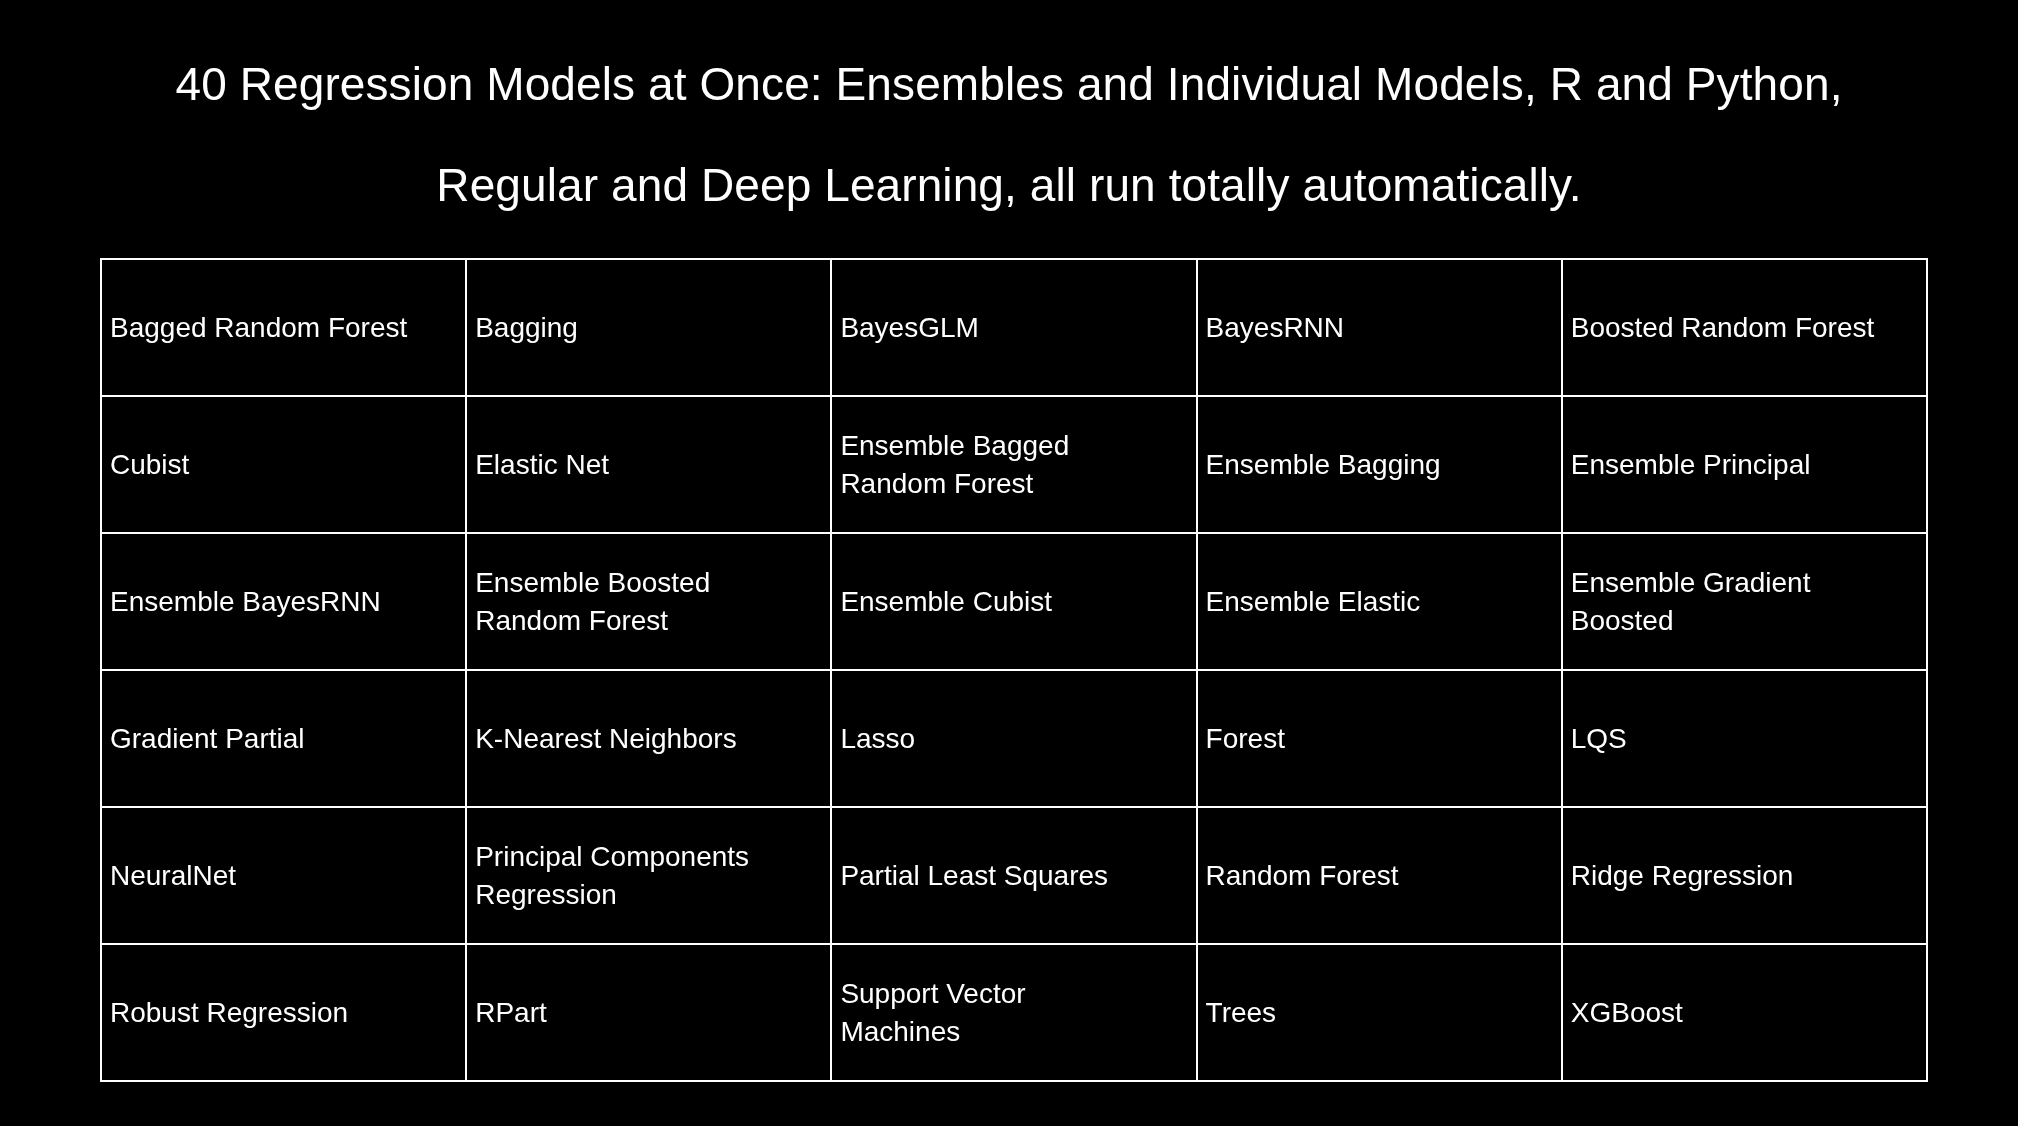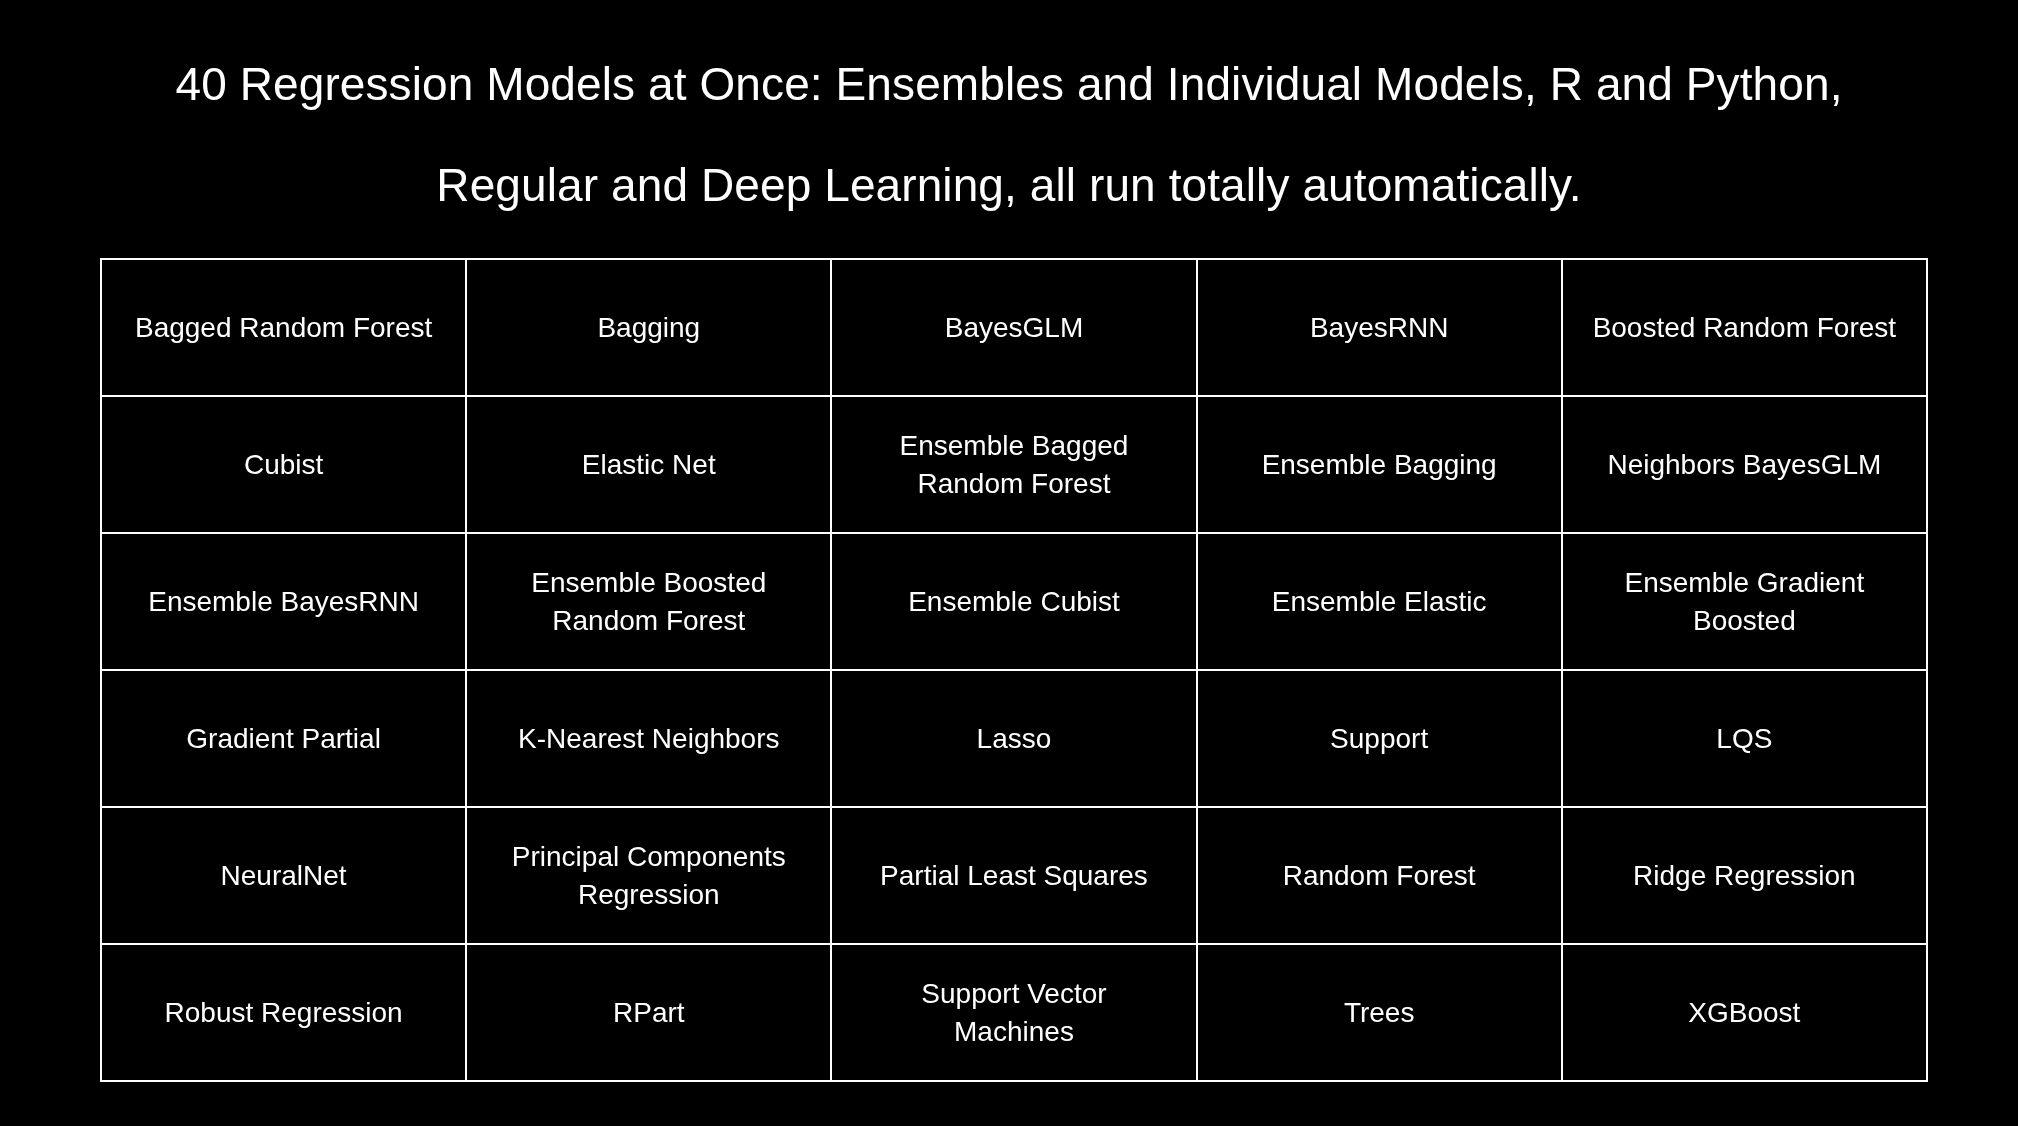--- a/index.html
+++ b/index.html
@@ -52,21 +52,20 @@
     height: 824px;
   }
   table.model-table {
     width: 1828px;
     height: 824px;
     border-collapse: collapse;
     table-layout: fixed;
   }
   table.model-table td {
     border: 2px solid #ffffff;
-    text-align: center;
     vertical-align: middle;
     font-size: 28px;
     line-height: 38px;
     font-weight: 400;
     color: #ffffff;
     padding: 2px 8px;
     box-sizing: border-box;
     background: #000000;
     width: 20%;
     height: 103px;
@@ -114,21 +113,21 @@
               <span class="cell-text">Elastic Net</span>
             </td>
           <td>
               <span class="cell-text">Ensemble Bagged
 Random Forest</span>
             </td>
           <td>
               <span class="cell-text">Ensemble Bagging</span>
             </td>
           <td>
-              <span class="cell-text">Neighbors BayesGLM</span>
+              <span class="cell-text">Ensemble Principal</span>
             </td>
         </tr>
         <tr>
           <td>
               <span class="cell-text">Ensemble BayesRNN</span>
             </td>
           <td>
               <span class="cell-text">Ensemble Boosted
 Random Forest</span>
             </td>
@@ -147,21 +146,21 @@
           <td>
               <span class="cell-text">Gradient Partial</span>
             </td>
           <td>
               <span class="cell-text">K-Nearest Neighbors</span>
             </td>
           <td>
               <span class="cell-text">Lasso</span>
             </td>
           <td>
-              <span class="cell-text">Support</span>
+              <span class="cell-text">Forest</span>
             </td>
           <td>
               <span class="cell-text">LQS</span>
             </td>
         </tr>
         <tr>
           <td>
               <span class="cell-text">NeuralNet</span>
             </td>
           <td>

